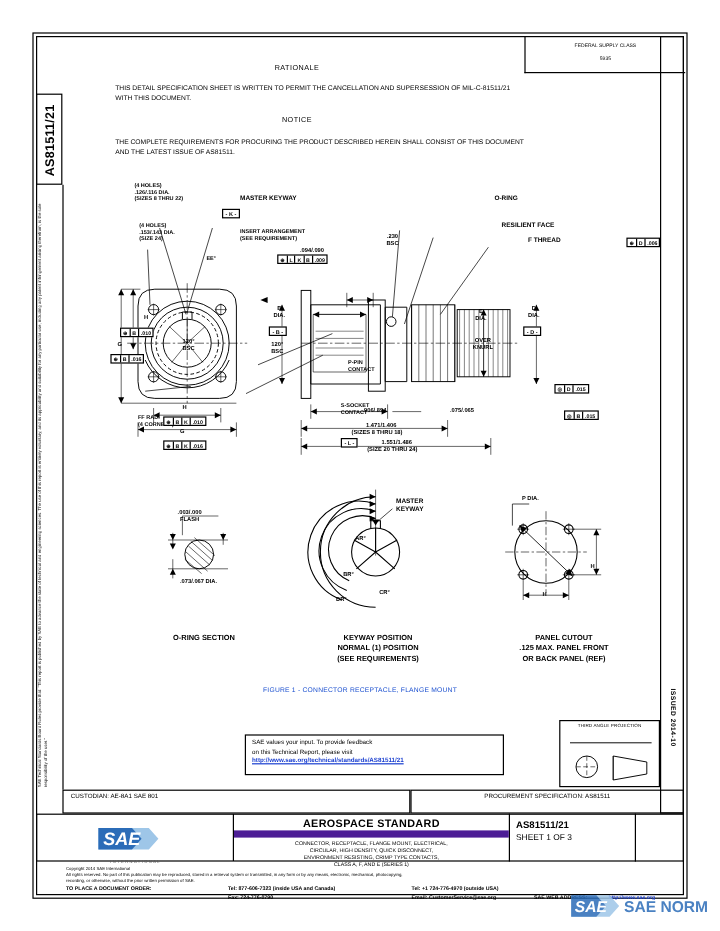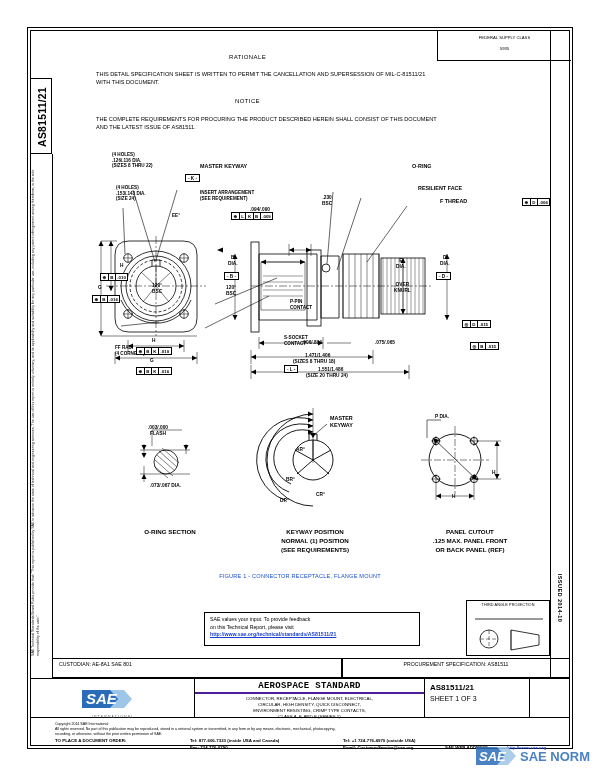--- a/index.html
+++ b/index.html
@@ -474,21 +474,21 @@
   <div class="bx" style="left:52px;top:658px;width:290px;height:20px;">
     <div class="rowtxt">CUSTODIAN: AE-8A1 SAE 801</div>
   </div>
   <div class="bx" style="left:342px;top:658px;width:228px;height:20px;">
     <div class="rowtxt ctr" style="padding-left:0;">PROCUREMENT SPECIFICATION: AS81511</div>
   </div>
 
   <div class="abs" id="tb">
     <div class="tbcell" style="left:0;top:0;width:165px;height:40px;border:1px solid #000;"></div>
     <div class="tbcell" style="left:165px;top:0;width:230px;height:40px;border:1px solid #000;border-left:none;">
-      <div id="asTitle" style="padding-top:2px;border-bottom:2px solid #4c1d95;padding-bottom:1px;font-family:Liberation Mono, monospace;">AEROSPACE STANDARD</div>
+      <div id="asTitle" style="padding-top:2px;border-bottom:6px solid #4c1d95;padding-bottom:1px;">AEROSPACE STANDARD</div>
       <div id="asDesc" style="padding-top:2px;white-space:pre-line;">CONNECTOR, RECEPTACLE, FLANGE MOUNT, ELECTRICAL,
 CIRCULAR, HIGH DENSITY, QUICK DISCONNECT,
 ENVIRONMENT RESISTING, CRIMP TYPE CONTACTS,
 CLASS A, F, AND E (SERIES 1)</div>
     </div>
     <div class="tbcell" style="left:395px;top:0;width:105px;height:40px;border:1px solid #000;border-left:none;padding:4px 0 0 5px;">
       <div id="docNo">AS81511/21</div>
       <div id="sheetNo" style="margin-top:3px;">SHEET 1 OF 3</div>
     </div>
     <div class="tbcell" style="left:500px;top:0;width:40px;height:40px;border:1px solid #000;border-left:none;"></div>

